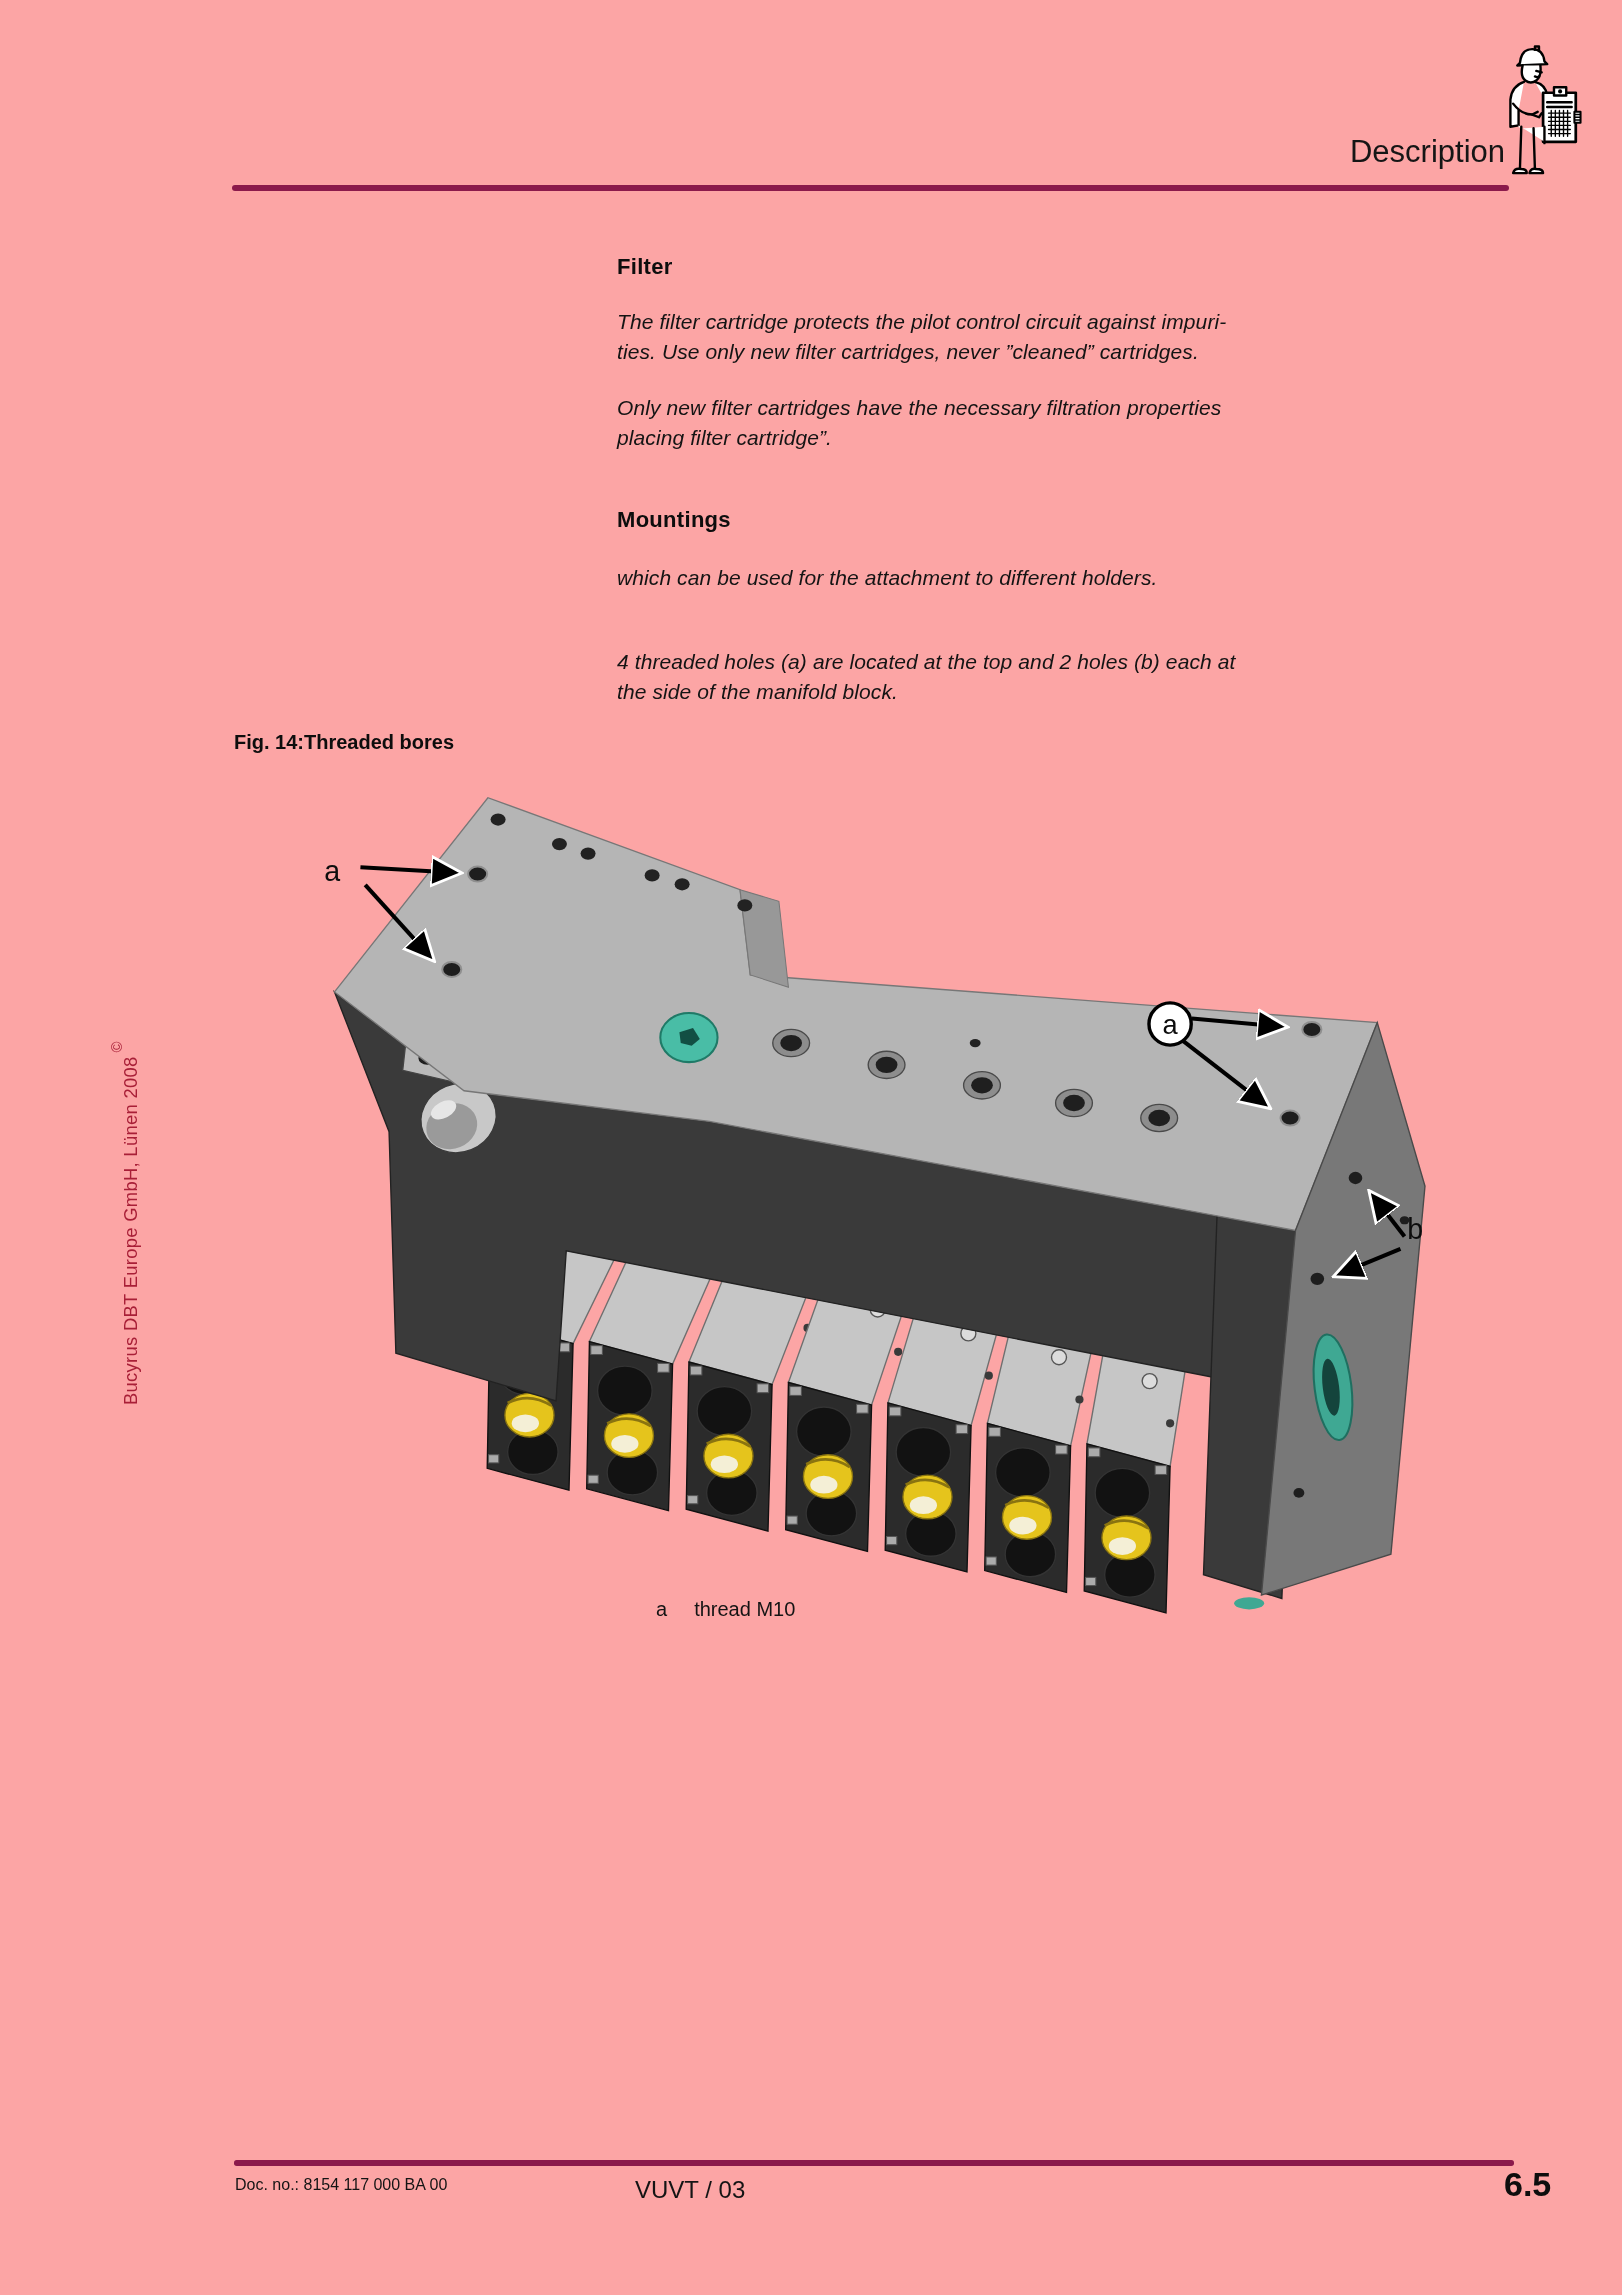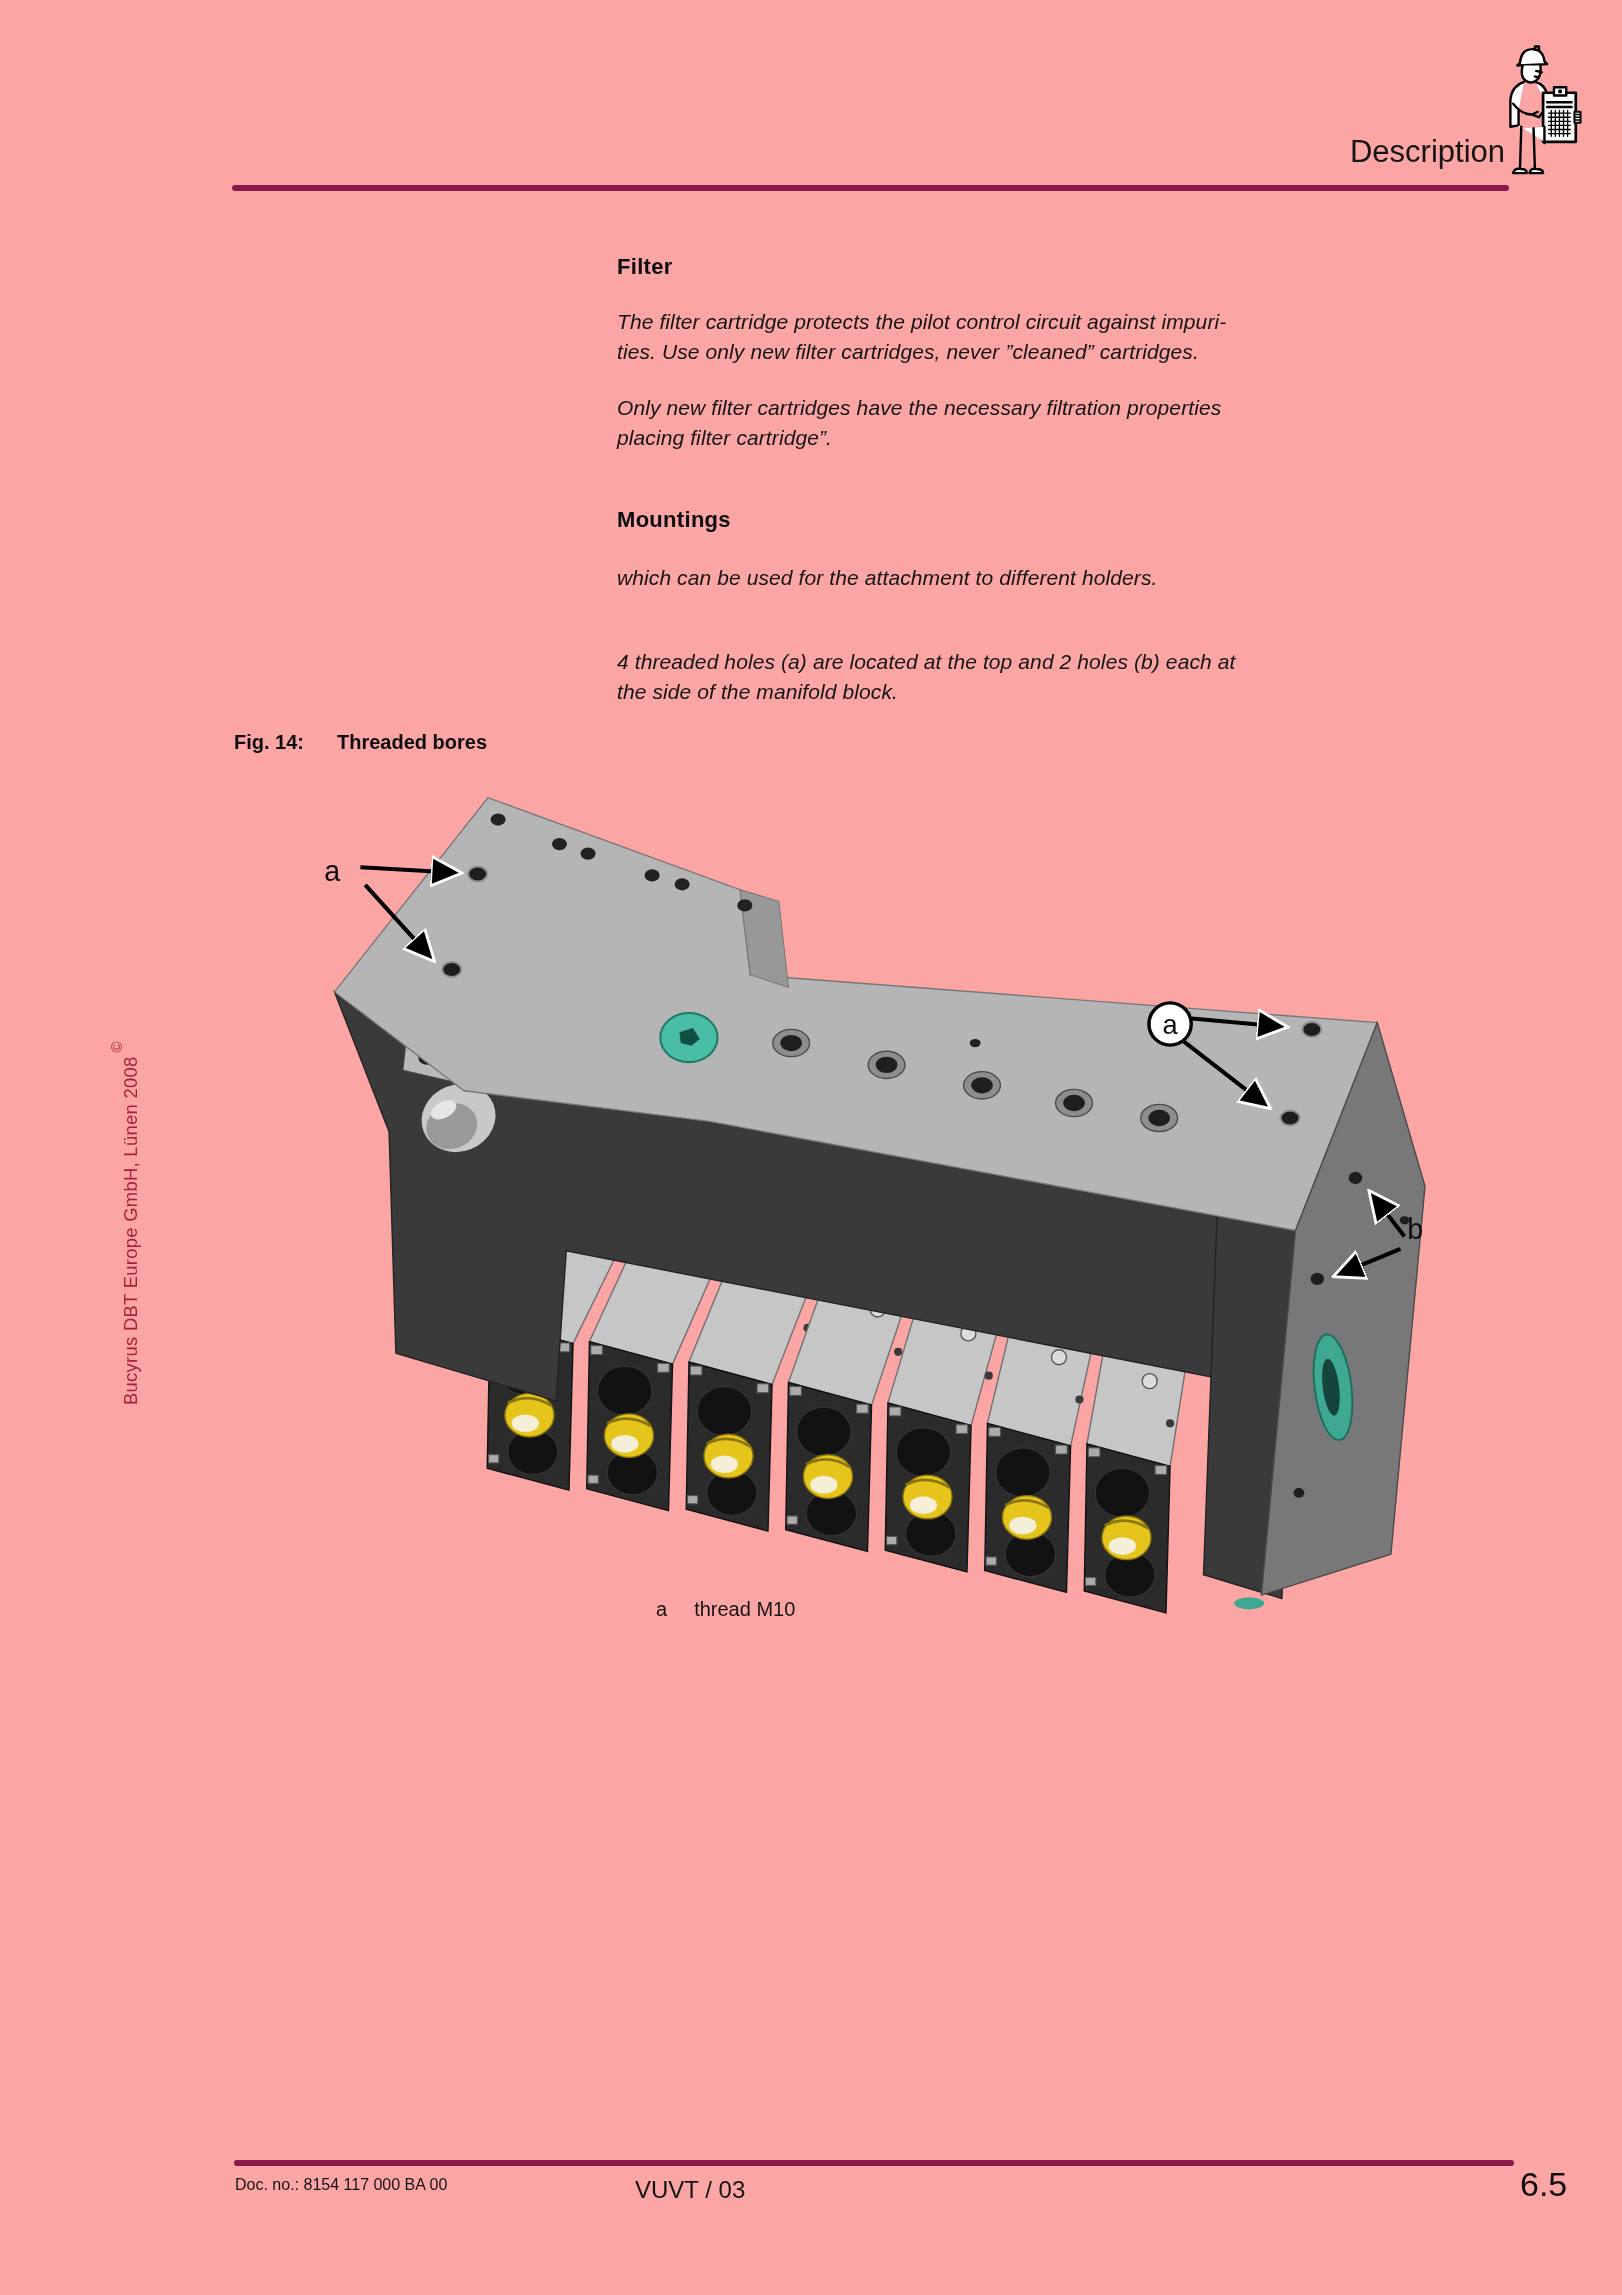--- a/index.html
+++ b/index.html
@@ -12,35 +12,35 @@
   .header-rule{position:absolute;left:232px;top:185px;width:1277px;height:6.1px;border-radius:3.4px;}
 
   
   .content{position:absolute;left:617px;top:0;width:930px;}
   .h-sec{position:absolute;left:0;font-size:22px;font-weight:bold;color:#0d0d0d;letter-spacing:0.3px;}
   .para{position:absolute;left:0;font-size:21px;line-height:30px;color:#141414;letter-spacing:0.1px;}
   .para span{display:block;white-space:nowrap;font-style:italic;}
 
   
   .fig-caption{position:absolute;left:234px;top:731px;font-size:20px;font-weight:bold;color:#0d0d0d;}
-  .fig-caption .cap-label{margin-right:33px;}
+  .fig-caption .cap-label{}
   .figure-svg{position:absolute;left:273px;top:750px;}
   .fig-legend{position:absolute;left:656px;top:1598px;font-size:20px;color:#141414;}
   .fig-legend .legend-key{margin-right:27px;}
 
   
   .sidebar-copy{position:absolute;left:116px;top:1405px;transform:rotate(-90deg);
                 transform-origin:0 0;white-space:nowrap;font-size:18.4px;letter-spacing:0.3px;}
   .sidebar-copy sup{font-size:15px;position:relative;top:-8.2px;margin-left:4.1px;}
 
   
   .footer-rule{position:absolute;left:234px;top:2160px;width:1280px;height:6.1px;border-radius:2.7px;}
   .footer-doc{position:absolute;left:235px;top:2176px;font-size:16px;color:#141414;text-align:center;}
   .footer-code{position:absolute;left:635px;top:2176px;font-size:24px;color:#141414;}
-  .footer-page{position:absolute;left:1504px;top:2165px;font-size:34px;font-weight:normal;color:#0d0d0d;margin-left:16px;}
+  .footer-page{position:absolute;left:1504px;top:2165px;font-size:34px;font-weight:bold;color:#0d0d0d;}
 
   svg text{font-family:"Liberation Sans", sans-serif;}
 </style>
 </head>
 <body>
 
 <div class="page">
 
   <div class="header-title">Description</div>
 

